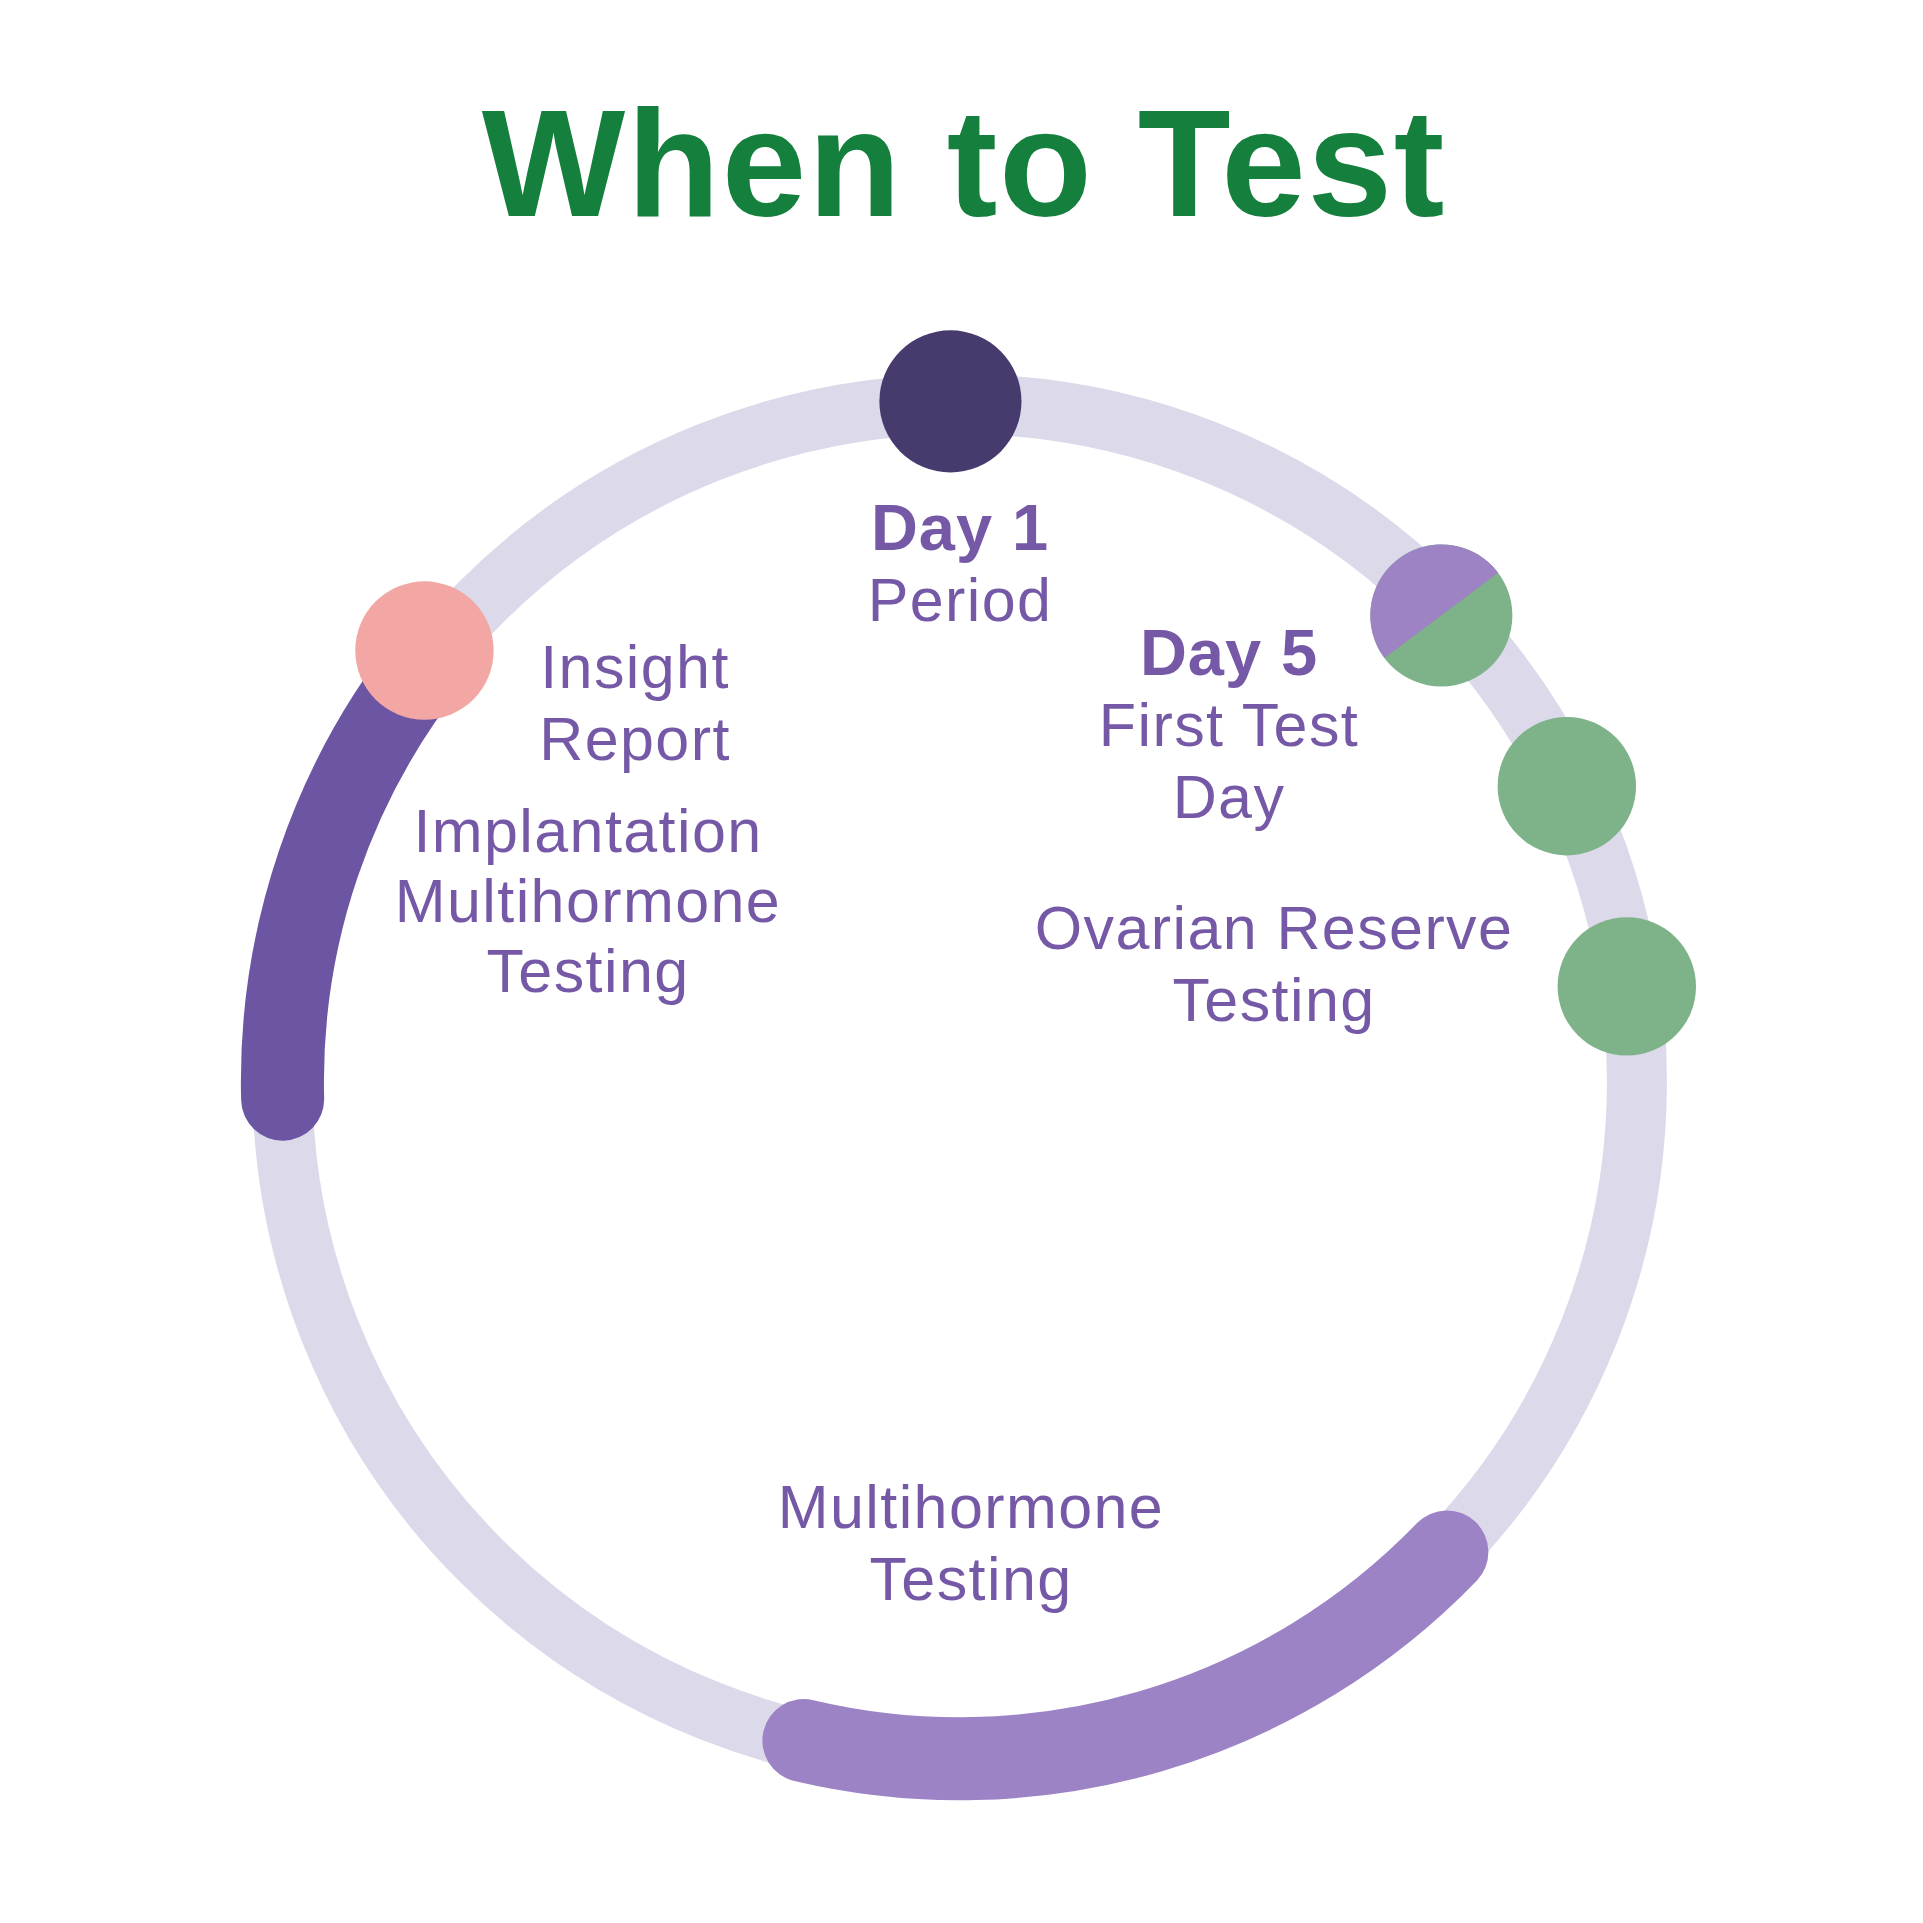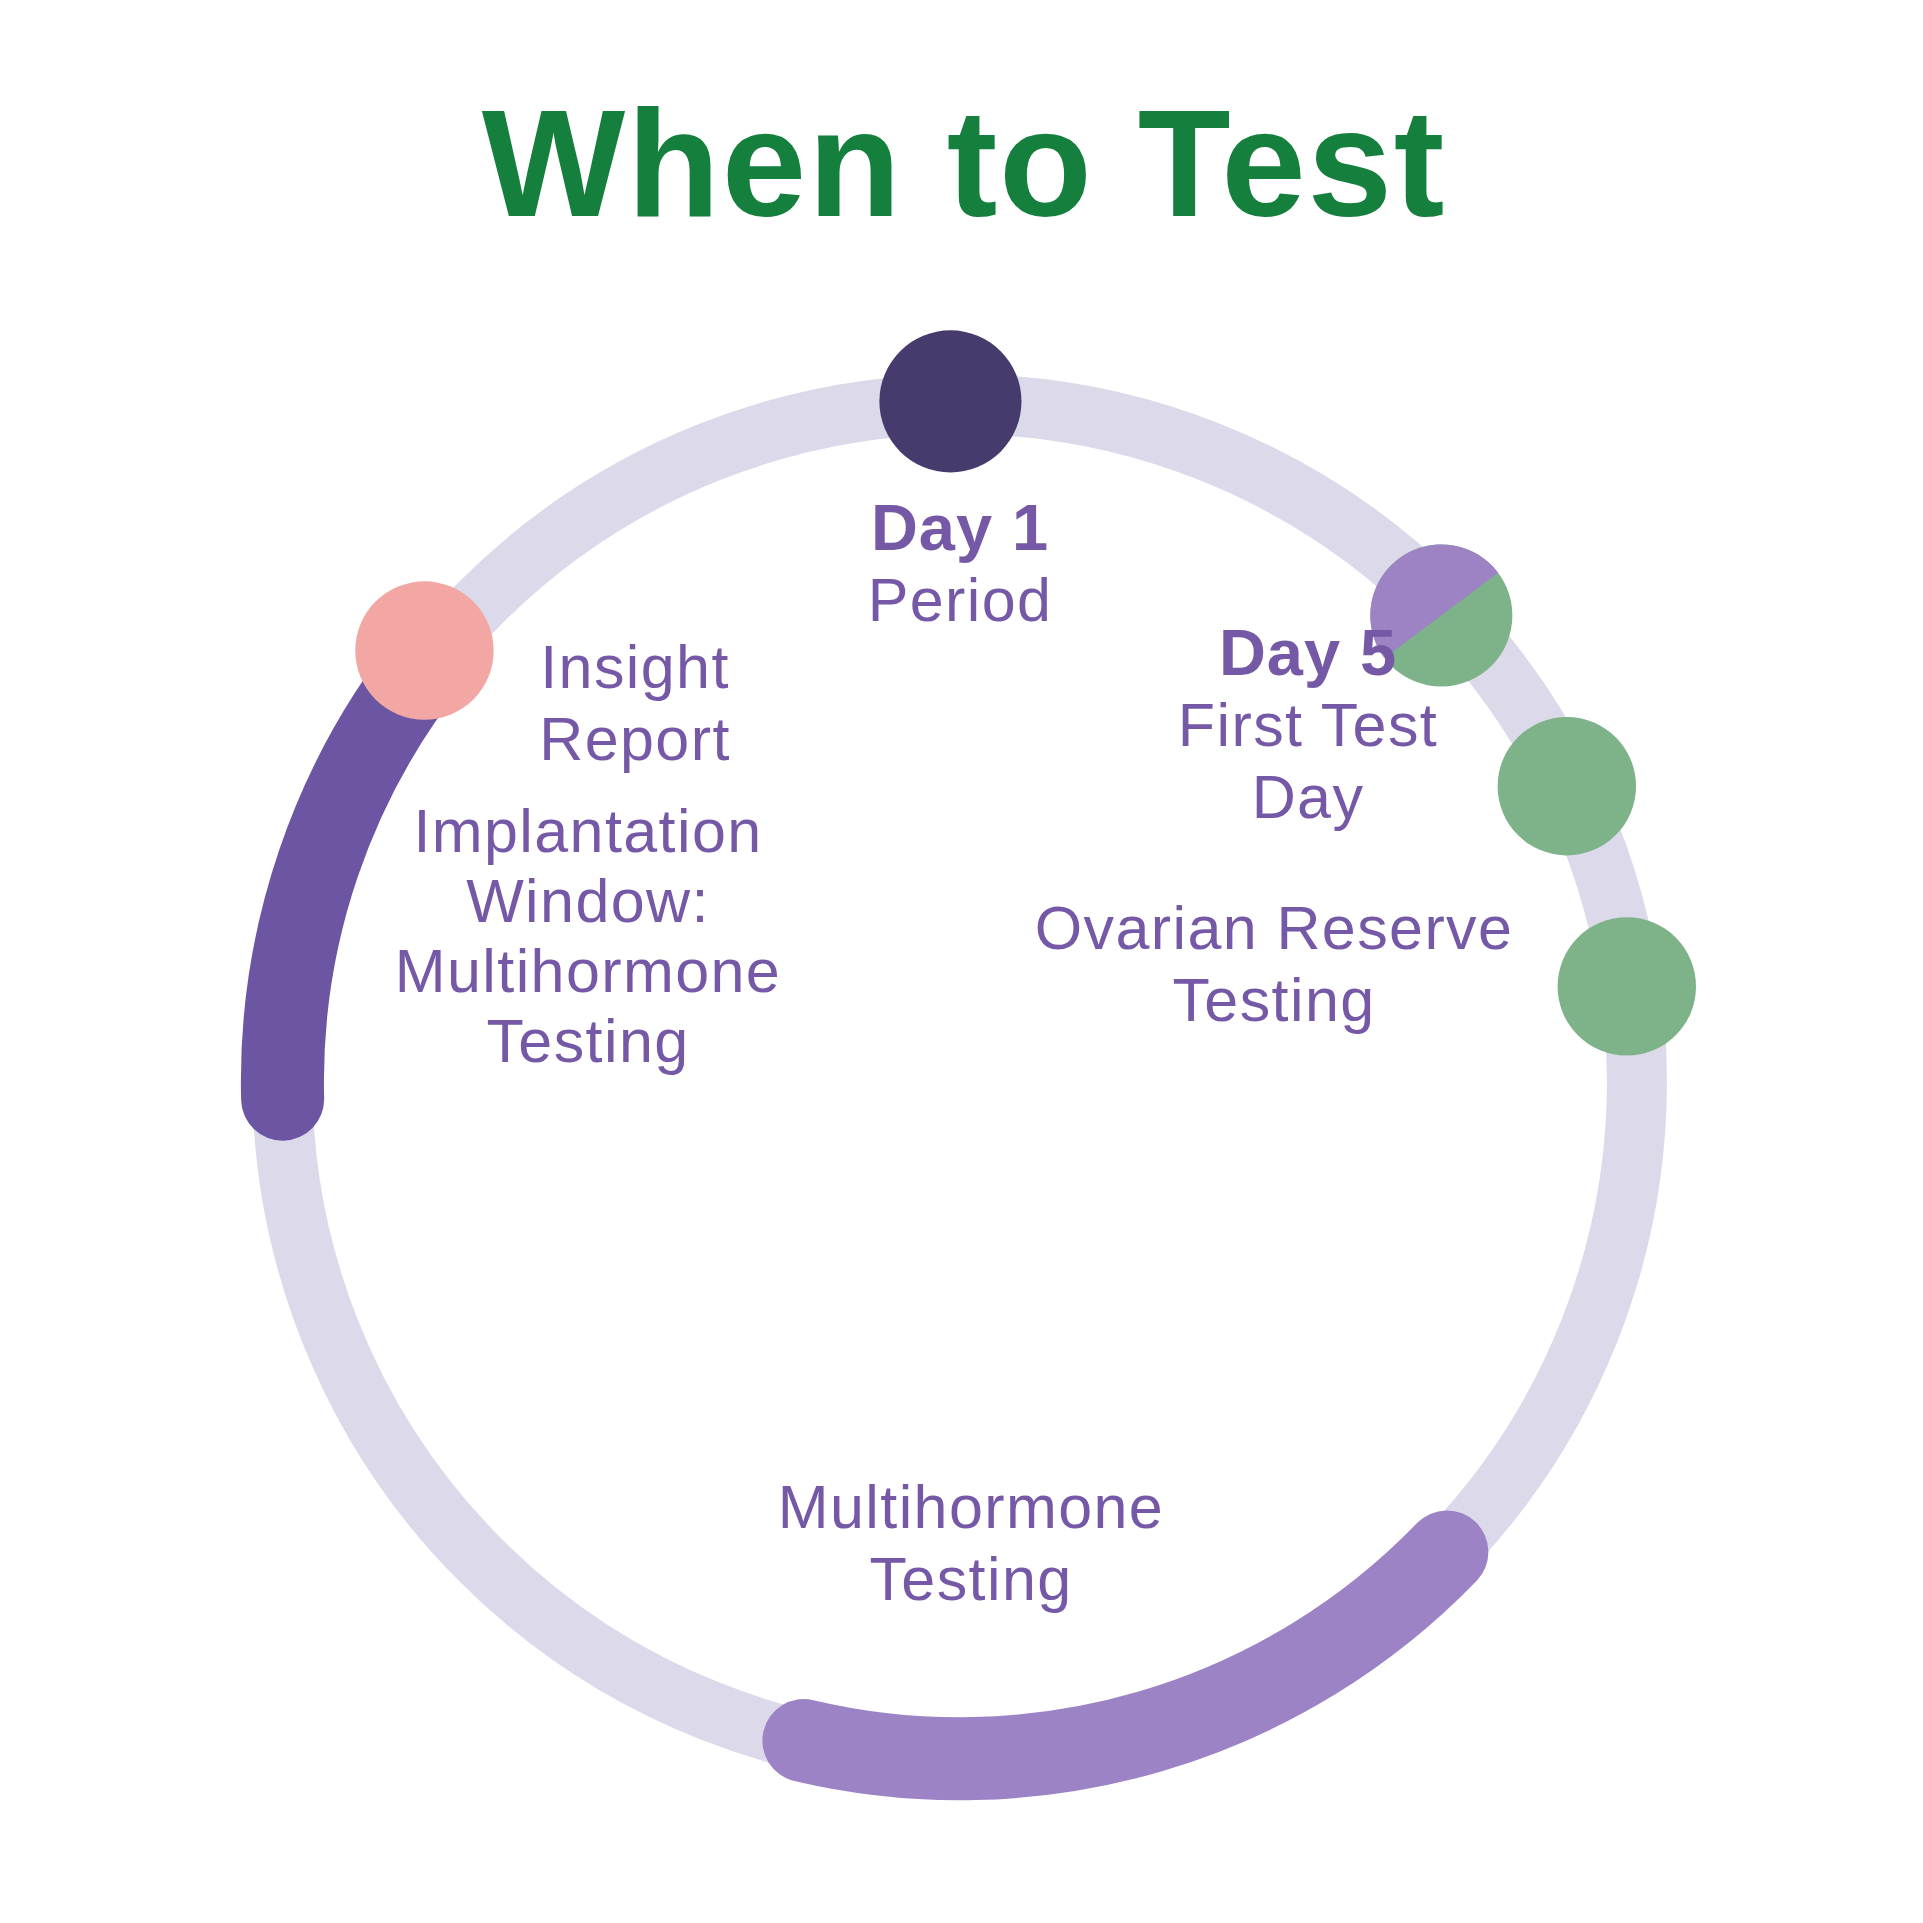--- a/index.html
+++ b/index.html
@@ -47,21 +47,21 @@
     font-weight: 400;
     letter-spacing: 1.4px;
   }
   .label-line.bold {
     font-size: 65px;
     font-weight: 700;
     letter-spacing: 0.9px;
   }
   
   .block-day1        { left: 960px; top: 492px;  }
-  .block-day5        { left: 1308px; top: 617px;  }
+  .block-day5        { left: 1229px; top: 617px;  }
   .block-ovarian     { left: 1274px; top: 892px;  }
   .block-insight     { left: 635px;  top: 631px;  }
   .block-implant     { left: 588px;  top: 796px;  line-height: 70px; }
   .block-implant .label-line { line-height: 70px; }
   .block-fertile     { left: 971px; top: 1471px; }
 </style>
 </head>
 <body>
 
 <div class="canvas">
@@ -105,21 +105,20 @@
     <div class="label-line">Testing</div>
   </div>
 
   <div class="label-block block-insight">
     <div class="label-line">Insight</div>
     <div class="label-line">Report</div>
   </div>
 
   <div class="label-block block-implant">
     <div class="label-line">Implantation</div>
-    <div class="label-line">Window:</div>
     <div class="label-line">Multihormone</div>
     <div class="label-line">Testing</div>
   </div>
 
   <div class="label-block block-fertile">
     <div class="label-line">Multihormone</div>
     <div class="label-line">Testing</div>
   </div>
 
 </div>

